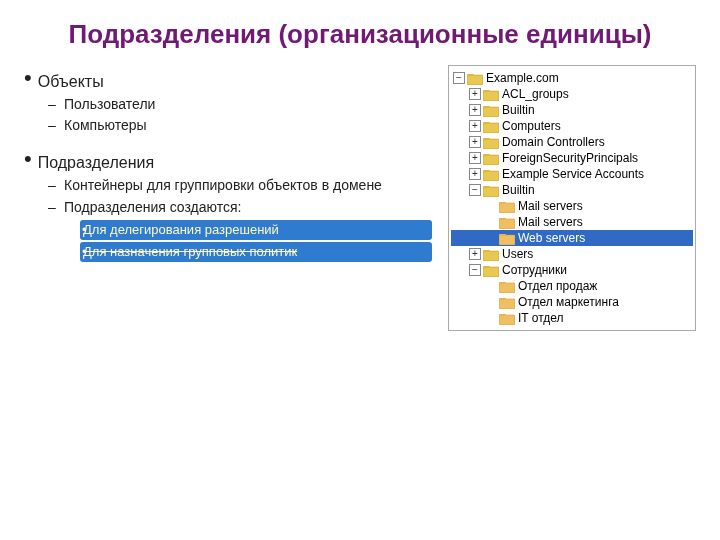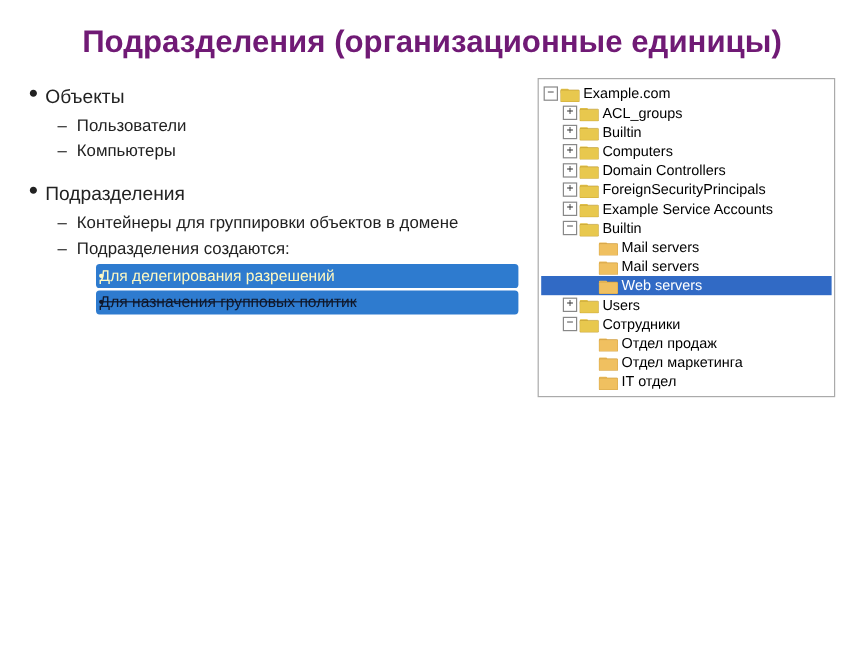--- a/index.html
+++ b/index.html
@@ -195,21 +195,21 @@
     <ul class="sub-list">
       <li>
         <span>Контейнеры для группировки объектов в домене</span>
       </li>
       <li>
         <span>Подразделения создаются:</span>
         <ul class="sub-sub-list">
           <li style="background:#2e7bcf;color:#fef9c3;border-radius:3px;padding:1px 3px;">
             <span>Для делегирования разрешений</span>
           </li>
-          <li style="background:#2e7bcf;color:#0f172a;border-radius:3px;padding:1px 3px;text-decoration:line-through;">
+          <li style="background:#2e7bcf;color:#fef9c3;border-radius:3px;padding:1px 3px;text-decoration:line-through;">
             <span>Для назначения групповых политик</span>
           </li>
         </ul>
       </li>
     </ul>
   </div>
 
   <div class="tree-panel">
 
     <div class="tree-item">

